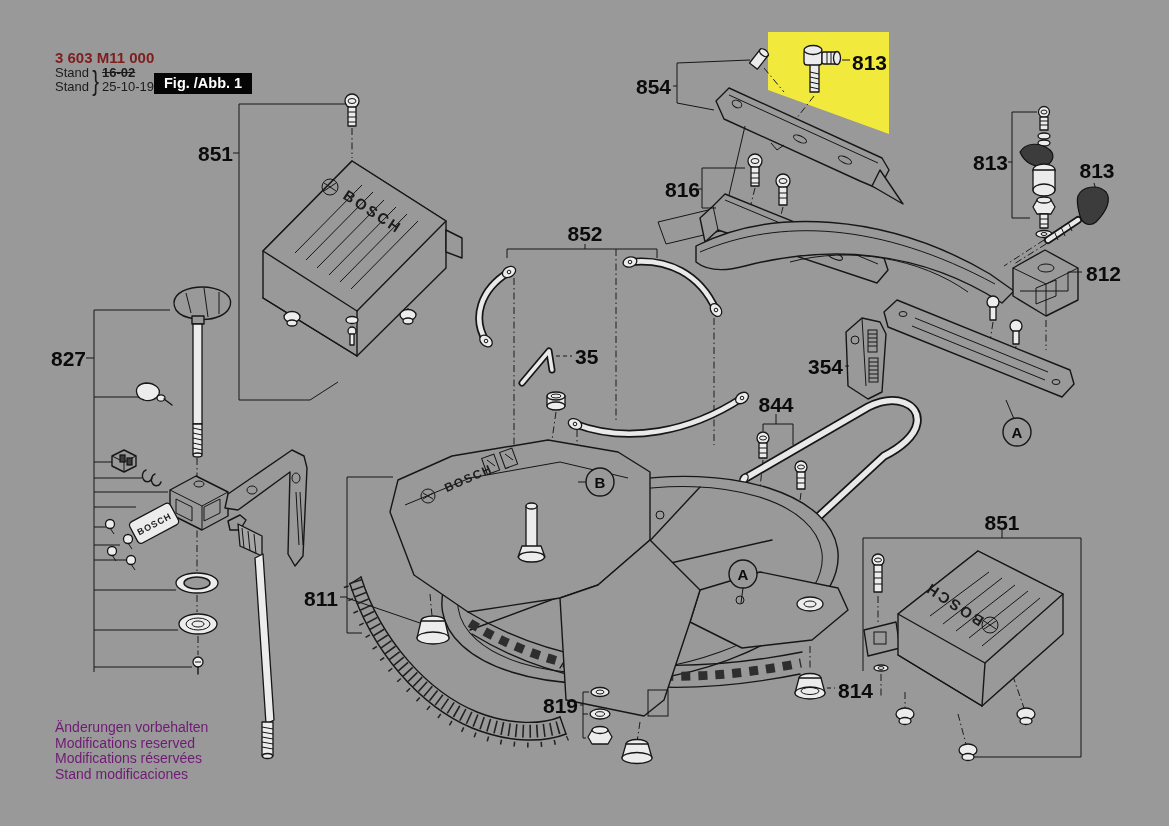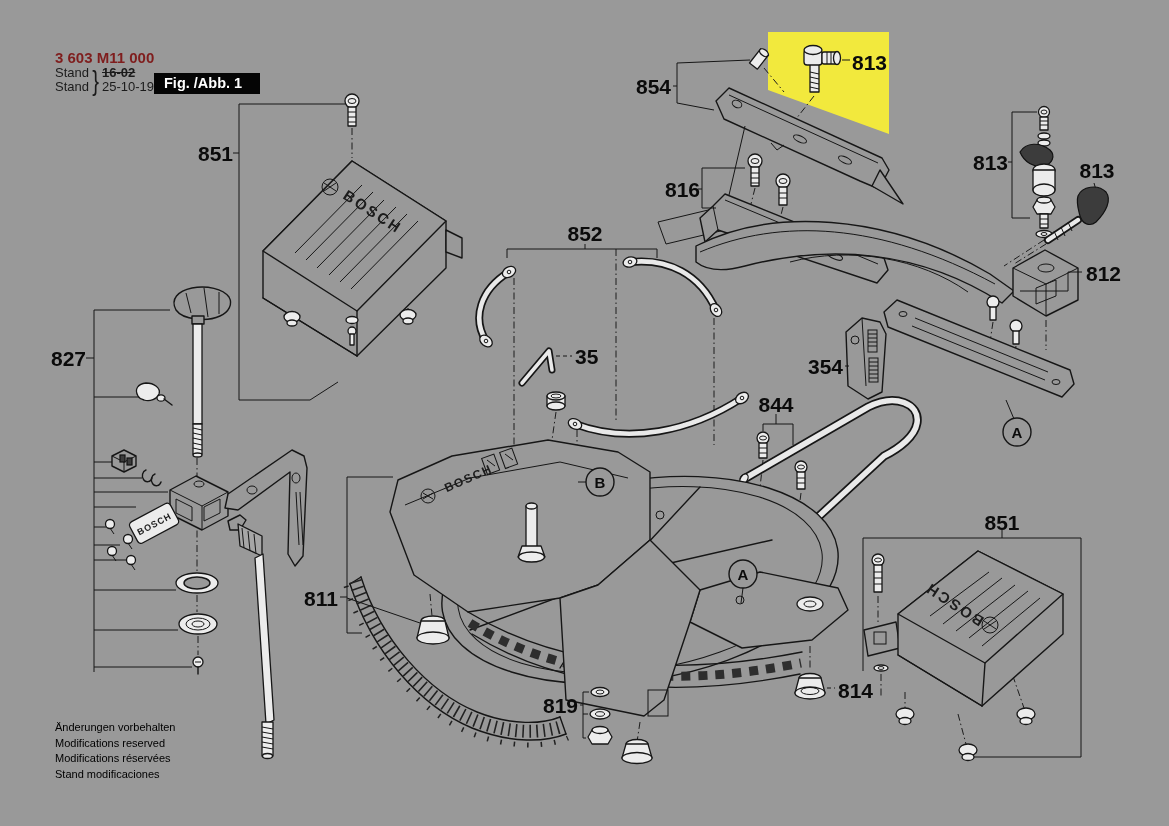--- a/index.html
+++ b/index.html
@@ -21,22 +21,22 @@
   .brand-sm{font:700 9px "Liberation Sans",sans-serif;fill:#1c1c1c;letter-spacing:1px;}
   .brand-md{font:700 12px "Liberation Sans",sans-serif;fill:#1c1c1c;letter-spacing:1.5px;}
   .brand-lg{font:700 15px "Liberation Sans",sans-serif;fill:#1c1c1c;letter-spacing:2.5px;}
   
   .hdr-code{position:absolute;left:55px;top:49px;font-size:15px;font-weight:600;color:#7f1d1d;}
   .hdr-rev{position:absolute;left:55px;top:66px;font-size:13px;color:#1b1b1b;display:flex;align-items:flex-start;}
   .hdr-rev .col{display:flex;flex-direction:column;line-height:14px;}
   .hdr-rev .brace{font-size:27px;font-weight:400;transform:scaleX(.75);margin:0 2px;color:#1b1b1b;}
   .strike{text-decoration:line-through;font-weight:bold;}
   .fig-badge{position:absolute;left:154px;top:73px;background:#050505;color:#fff;
-             font-size:14.5px;font-weight:700;padding:2px 18px 3px 10px;}
-  .footer{position:absolute;left:55px;top:720px;font-size:11px;line-height:15.5px;color:#000000;}
+             font-size:14.5px;font-weight:700;padding:2px 10px 3px 10px;}
+  .footer{position:absolute;left:55px;top:720px;font-size:14px;line-height:15.5px;color:#701a75;}
 </style>
 </head>
 <body>
 
 <div class="stage">
 
   <div class="hdr-code">3 603 M11 000</div>
   <div class="hdr-rev">
     <div class="col">
       <span>Stand</span>

